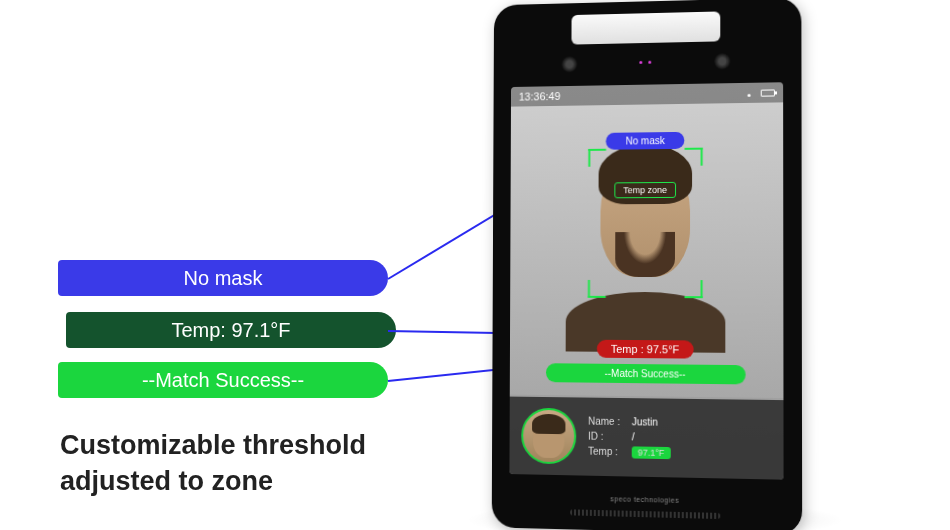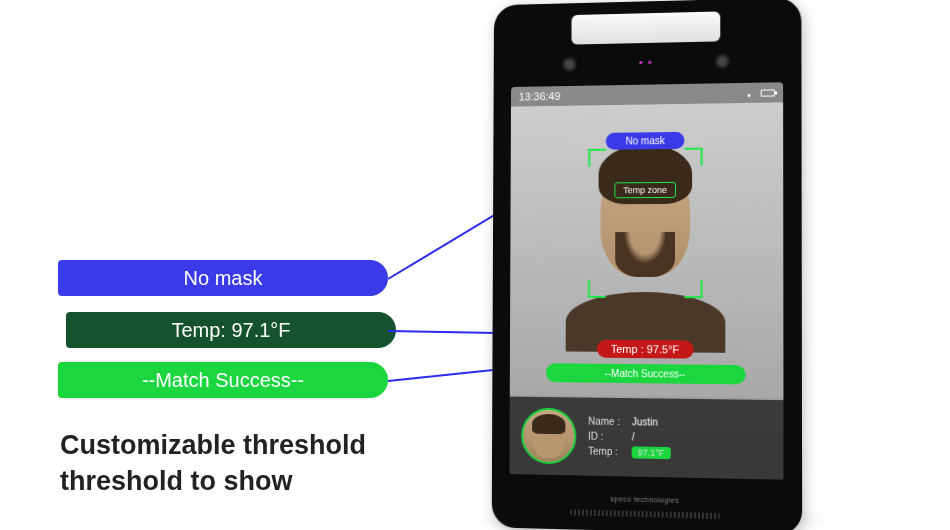--- a/index.html
+++ b/index.html
@@ -74,21 +74,21 @@
 <body>
 
 <div class="shadow"></div>
 
 <div class="label-bar label-nomask">No mask</div>
 <div class="label-bar label-temp">Temp: 97.1°F</div>
 <div class="label-bar label-match">--Match Success--</div>
 
 <div class="caption">
   <span>Customizable threshold</span><br>
-  <span>threshold to show</span><br>
+  <span>adjusted to zone</span><br>
 </div>
 
 <div class="connector" style="left:388px; top:278px; width:220px; transform: rotate(-31deg);"></div>
 <div class="connector" style="left:388px; top:330px; width:198px; transform: rotate(1deg);"></div>
 <div class="connector" style="left:388px; top:380px; width:200px; transform: rotate(-6deg);"></div>
 
 <div class="device">
   <div class="device-top"></div>
   <div class="camera left"></div>
   <div class="camera right"></div>

